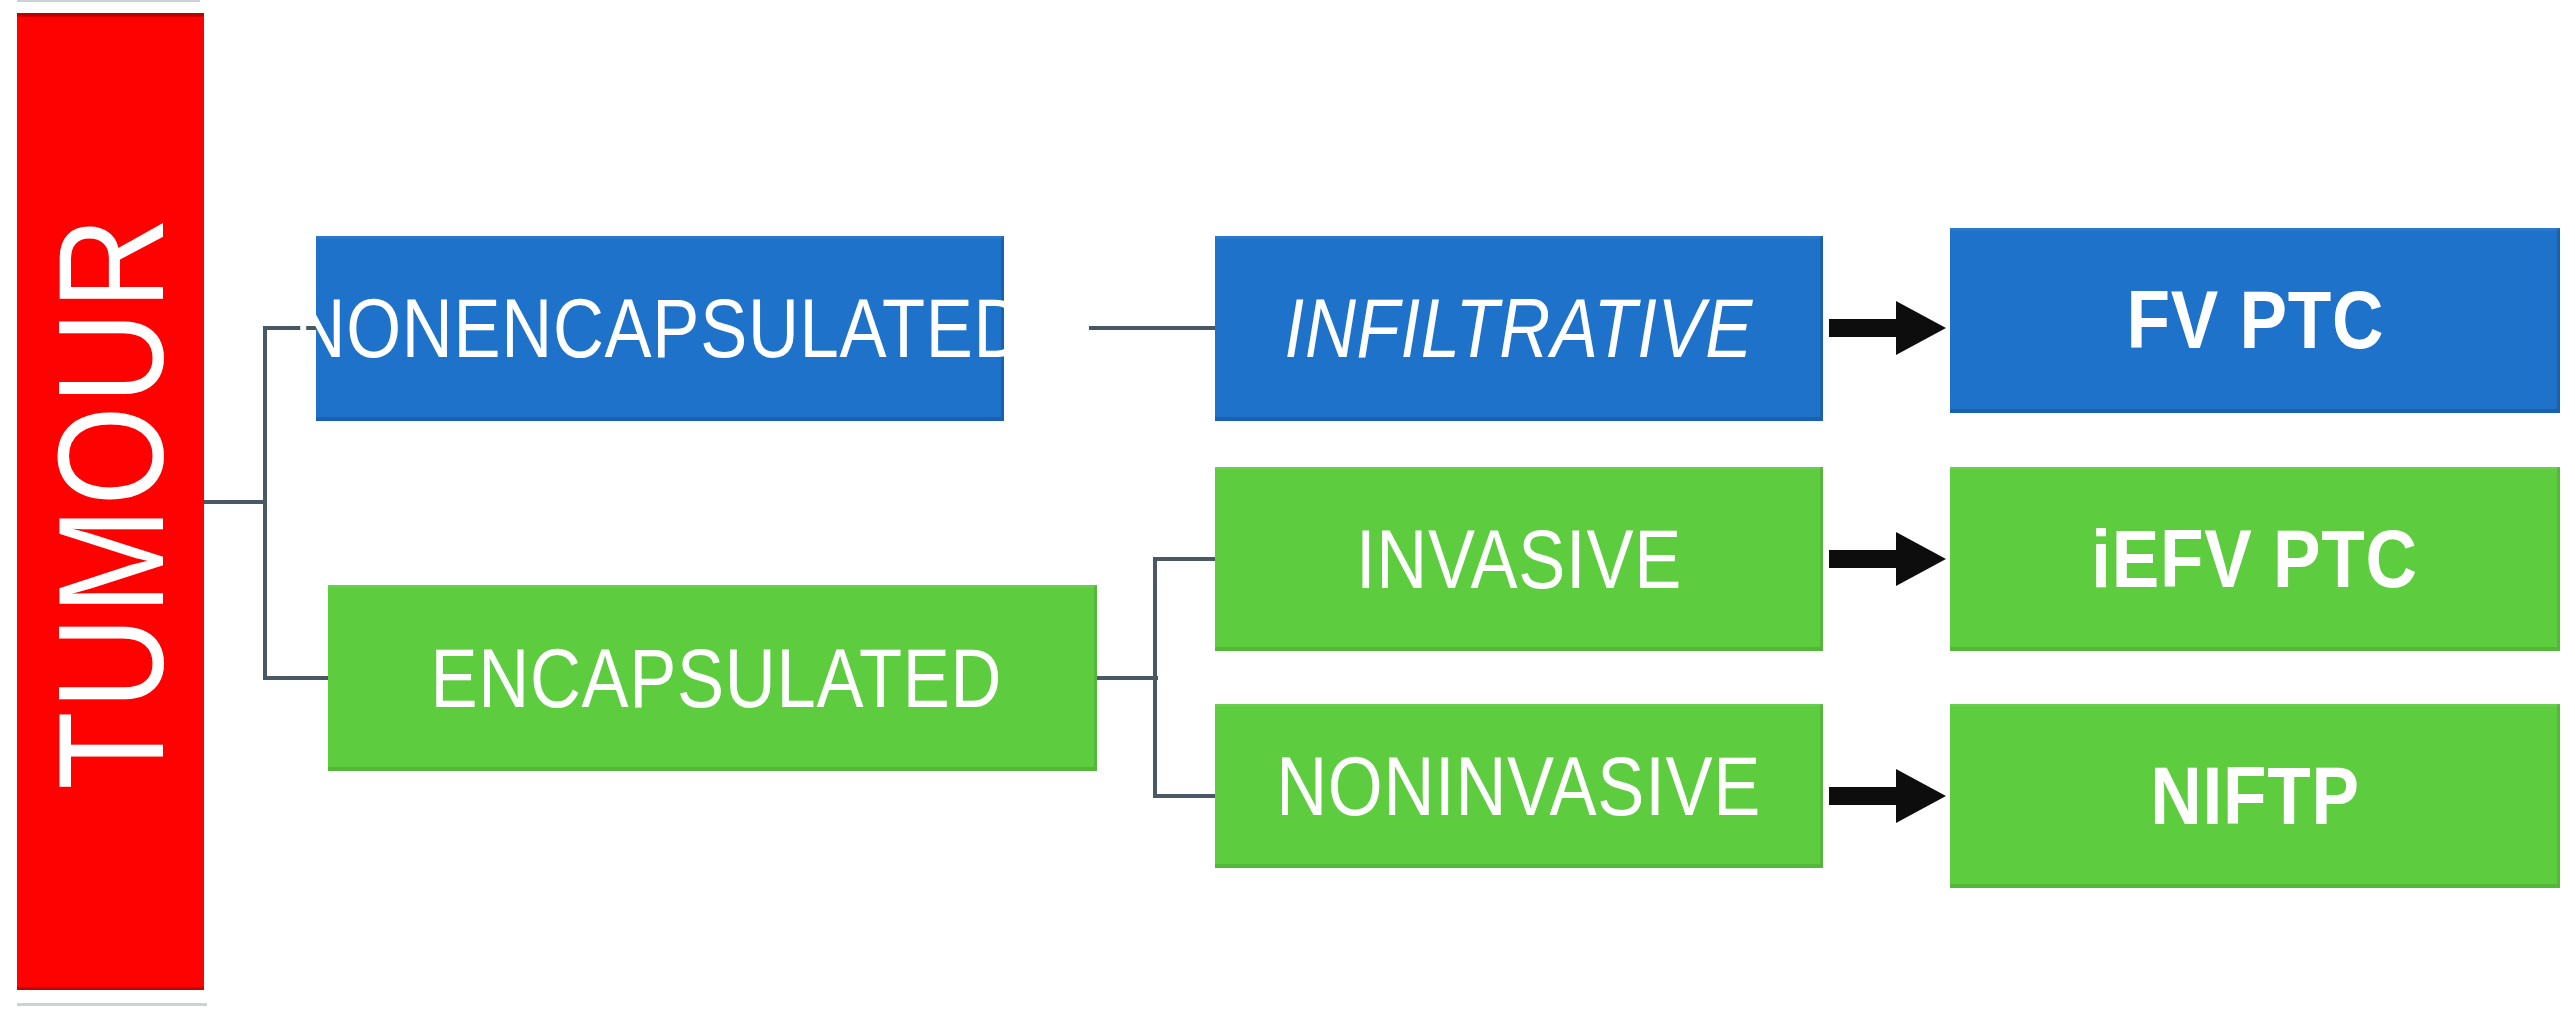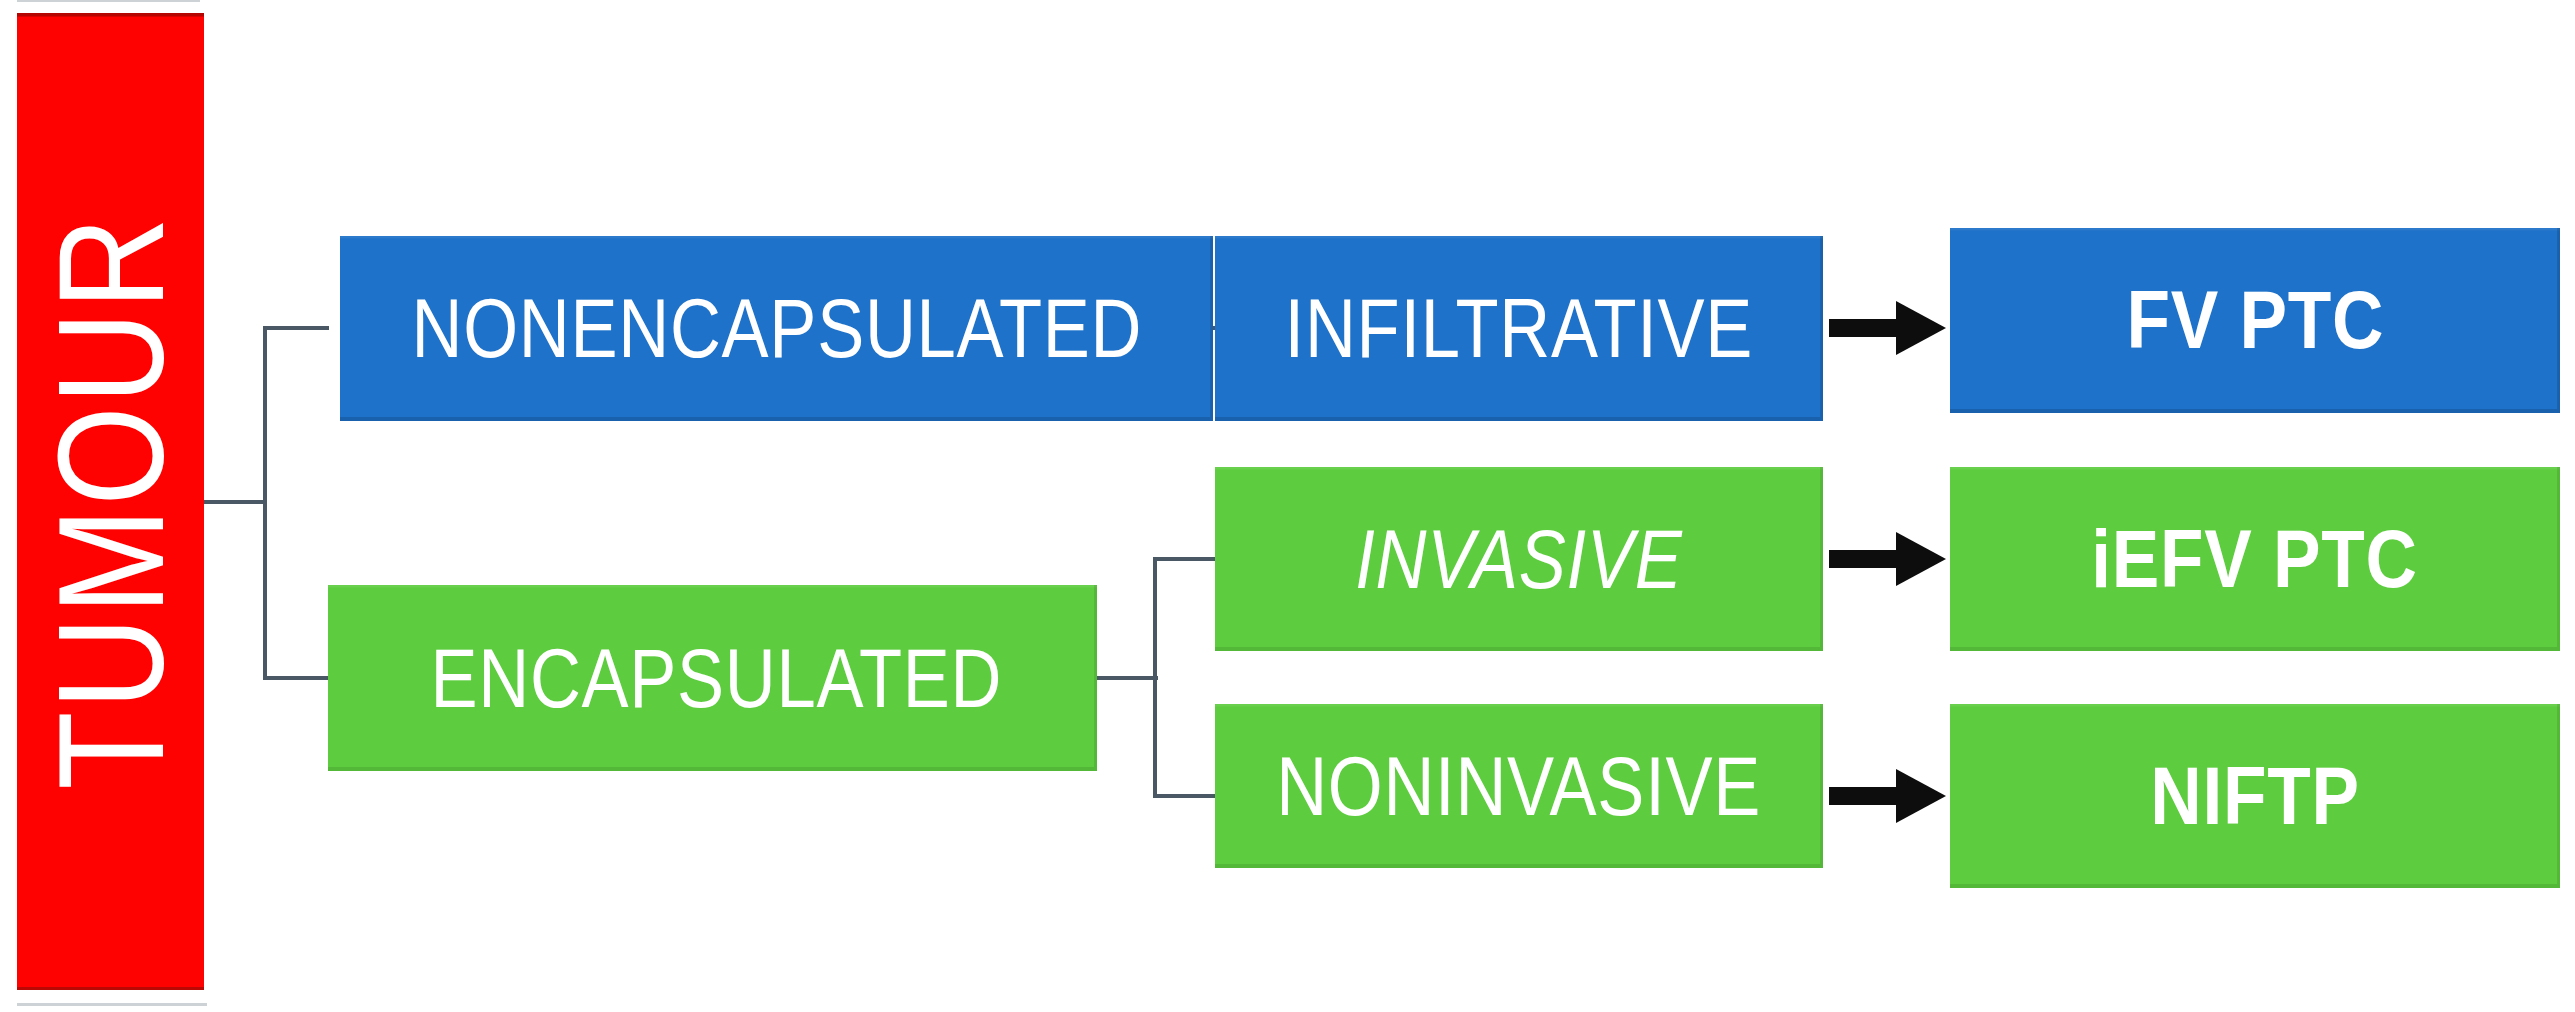--- a/index.html
+++ b/index.html
@@ -102,31 +102,31 @@
   <div class="connector" style="left:204px; top:500px; width:63px; height:4.1px;"></div>
   <div class="connector" style="left:263px; top:326px; width:4.1px; height:354px;"></div>
   <div class="connector" style="left:263px; top:326px; width:66px; height:4.1px;"></div>
   <div class="connector" style="left:263px; top:676px; width:66px; height:4.1px;"></div>
   <div class="connector" style="left:1089px; top:326px; width:126px; height:4.1px;"></div>
   <div class="connector" style="left:1091px; top:676px; width:67px; height:4.1px;"></div>
   <div class="connector" style="left:1153px; top:557px; width:4.1px; height:241px;"></div>
   <div class="connector" style="left:1153px; top:557px; width:62px; height:4.1px;"></div>
   <div class="connector" style="left:1153px; top:794px; width:62px; height:4.1px;"></div>
 
-  <div class="node blue" style="left:340px; top:236px; width:873px; height:185px;">
+  <div class="node blue" style="left:316px; top:236px; width:688px; height:185px;">
     <span class="node-label">NONENCAPSULATED</span>
   </div>
   <div class="node green" style="left:328px; top:585px; width:762px; height:186px;padding-left:7px;">
     <span class="node-label">ENCAPSULATED</span>
   </div>
 
-  <div class="node blue" style="left:1215px; top:236px; width:608px; height:185px;">
+  <div class="node blue" style="left:1215px; top:236px; width:608px; height:185px;font-style:italic;">
     <span class="node-label">INFILTRATIVE</span>
   </div>
-  <div class="node green" style="left:1215px; top:467px; width:608px; height:184px;font-style:italic;">
+  <div class="node green" style="left:1215px; top:467px; width:608px; height:184px;">
     <span class="node-label">INVASIVE</span>
   </div>
   <div class="node green" style="left:1215px; top:704px; width:608px; height:164px;">
     <span class="node-label">NONINVASIVE</span>
   </div>
 
   <div class="arrow" style="left:1829px; top:301px;">
     <div class="shaft"></div>
     <div class="head"></div>
   </div>

